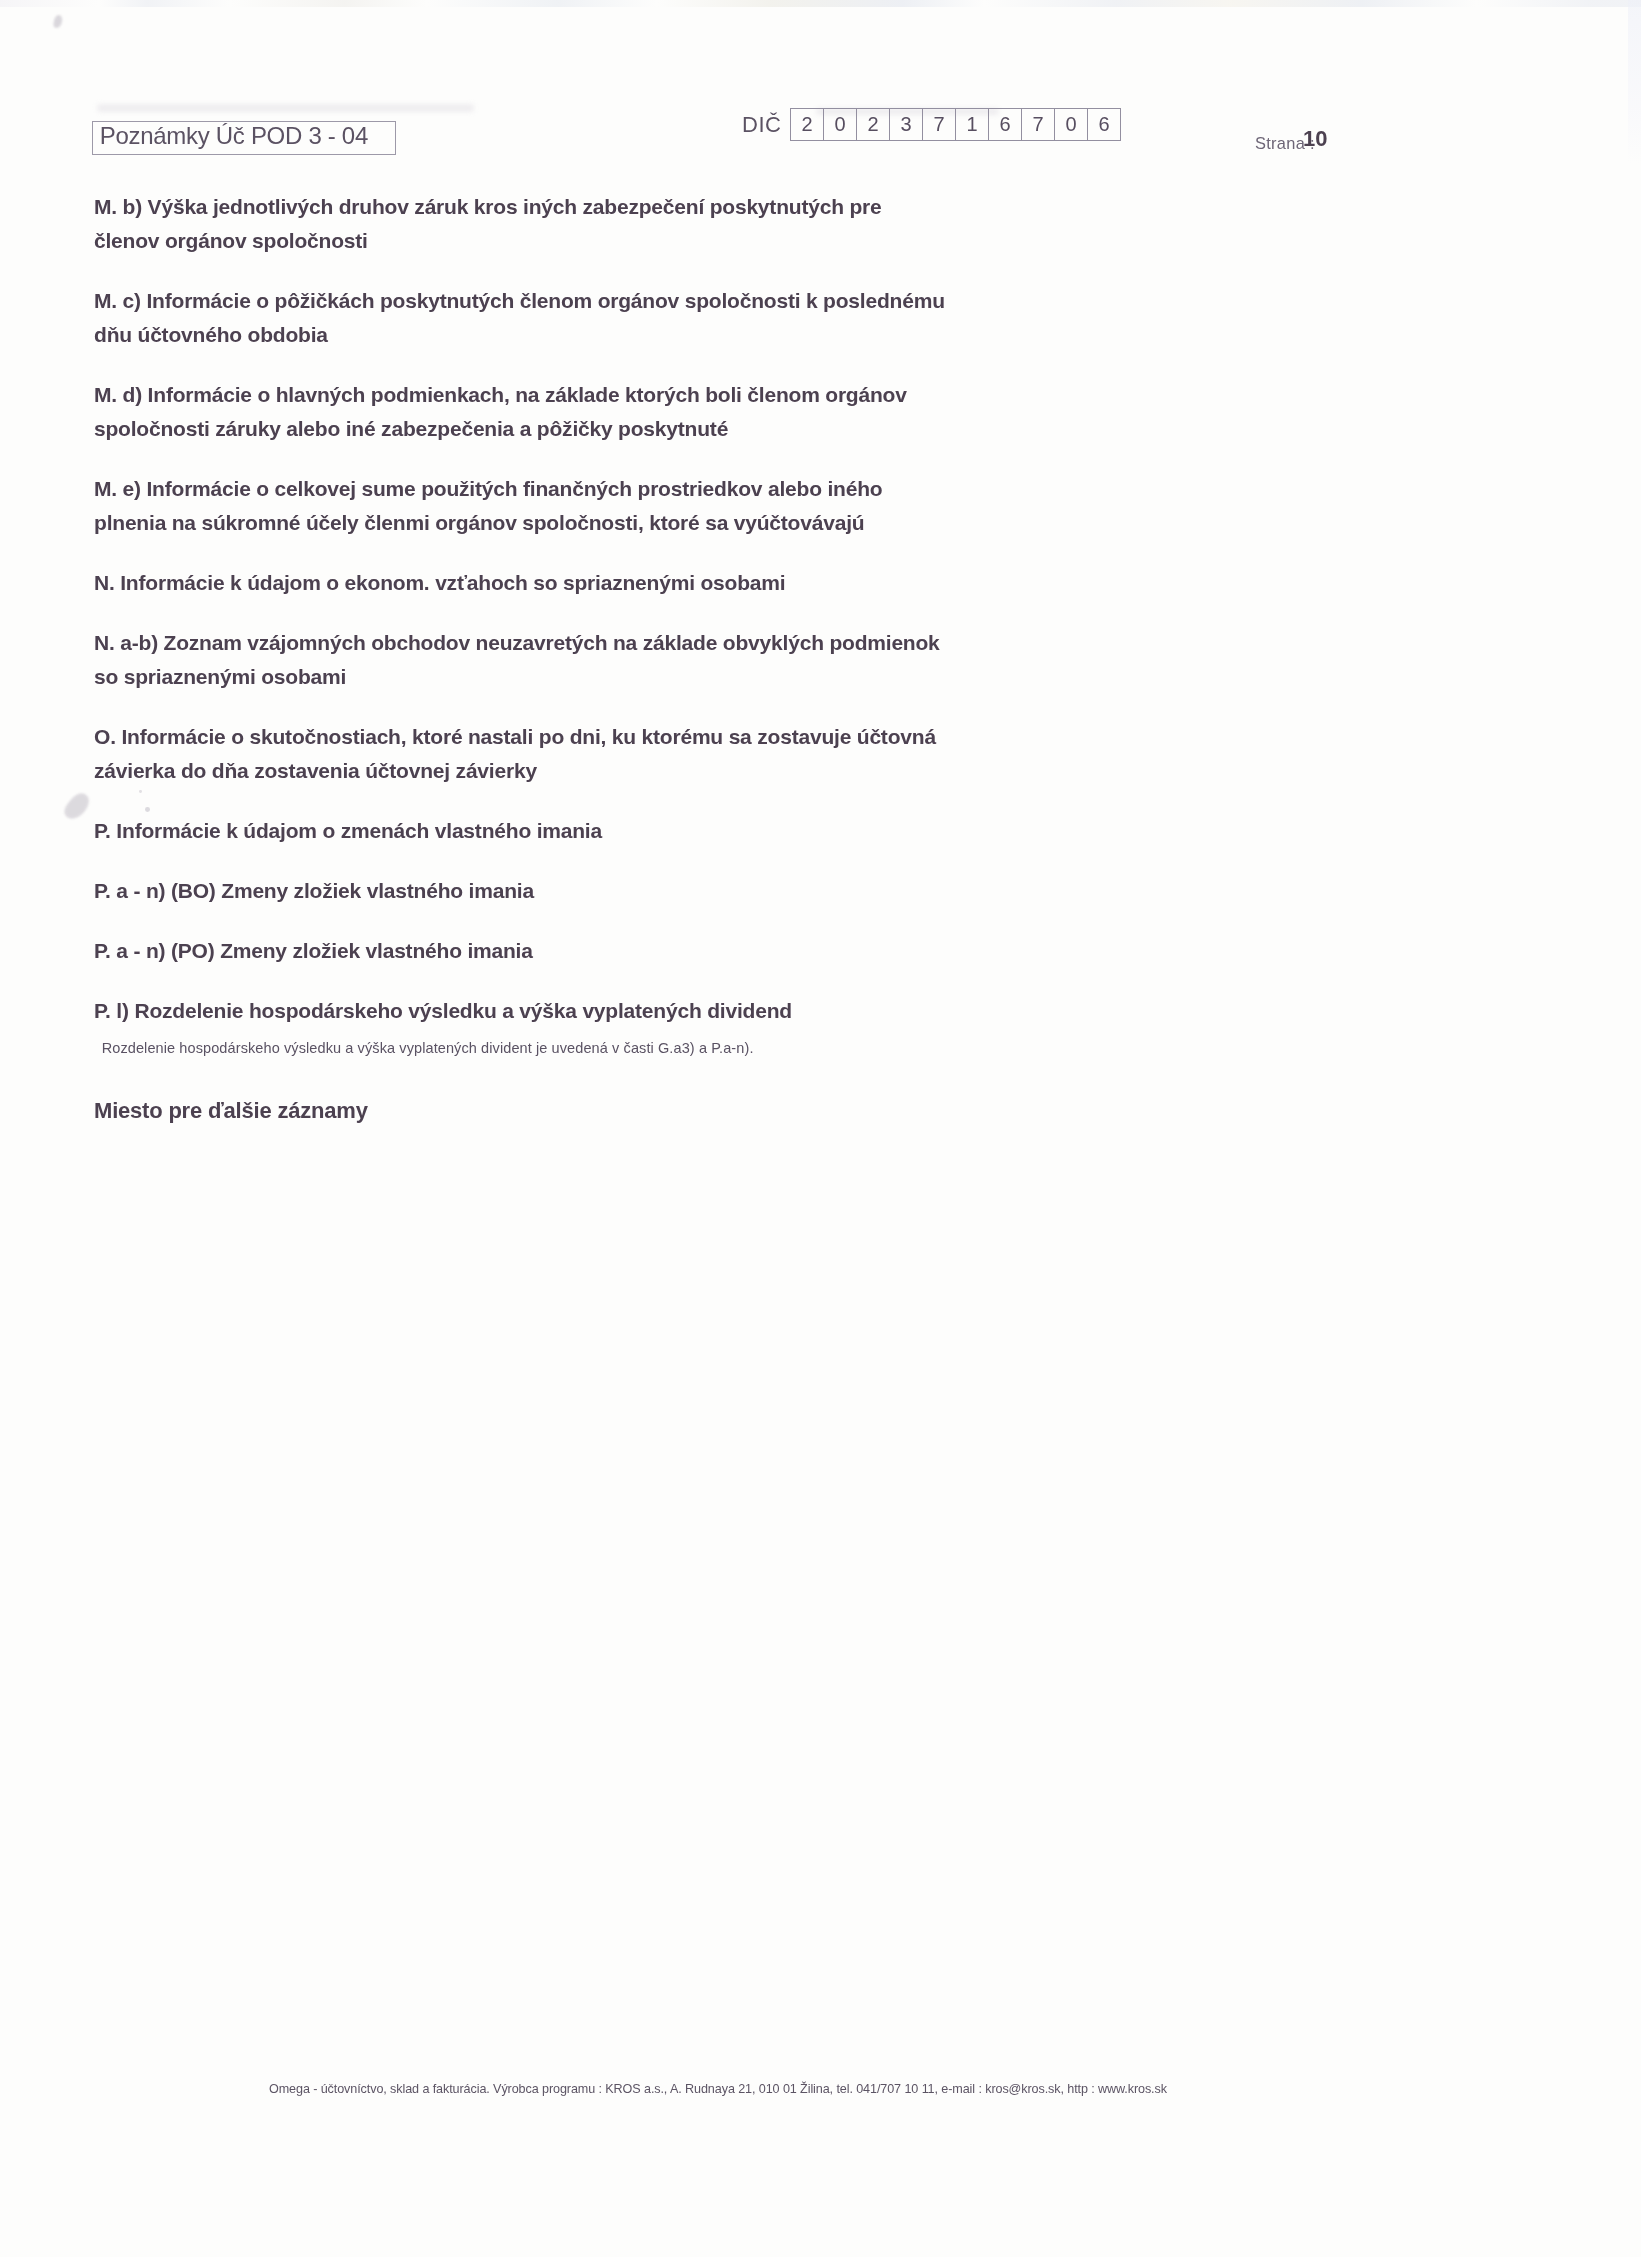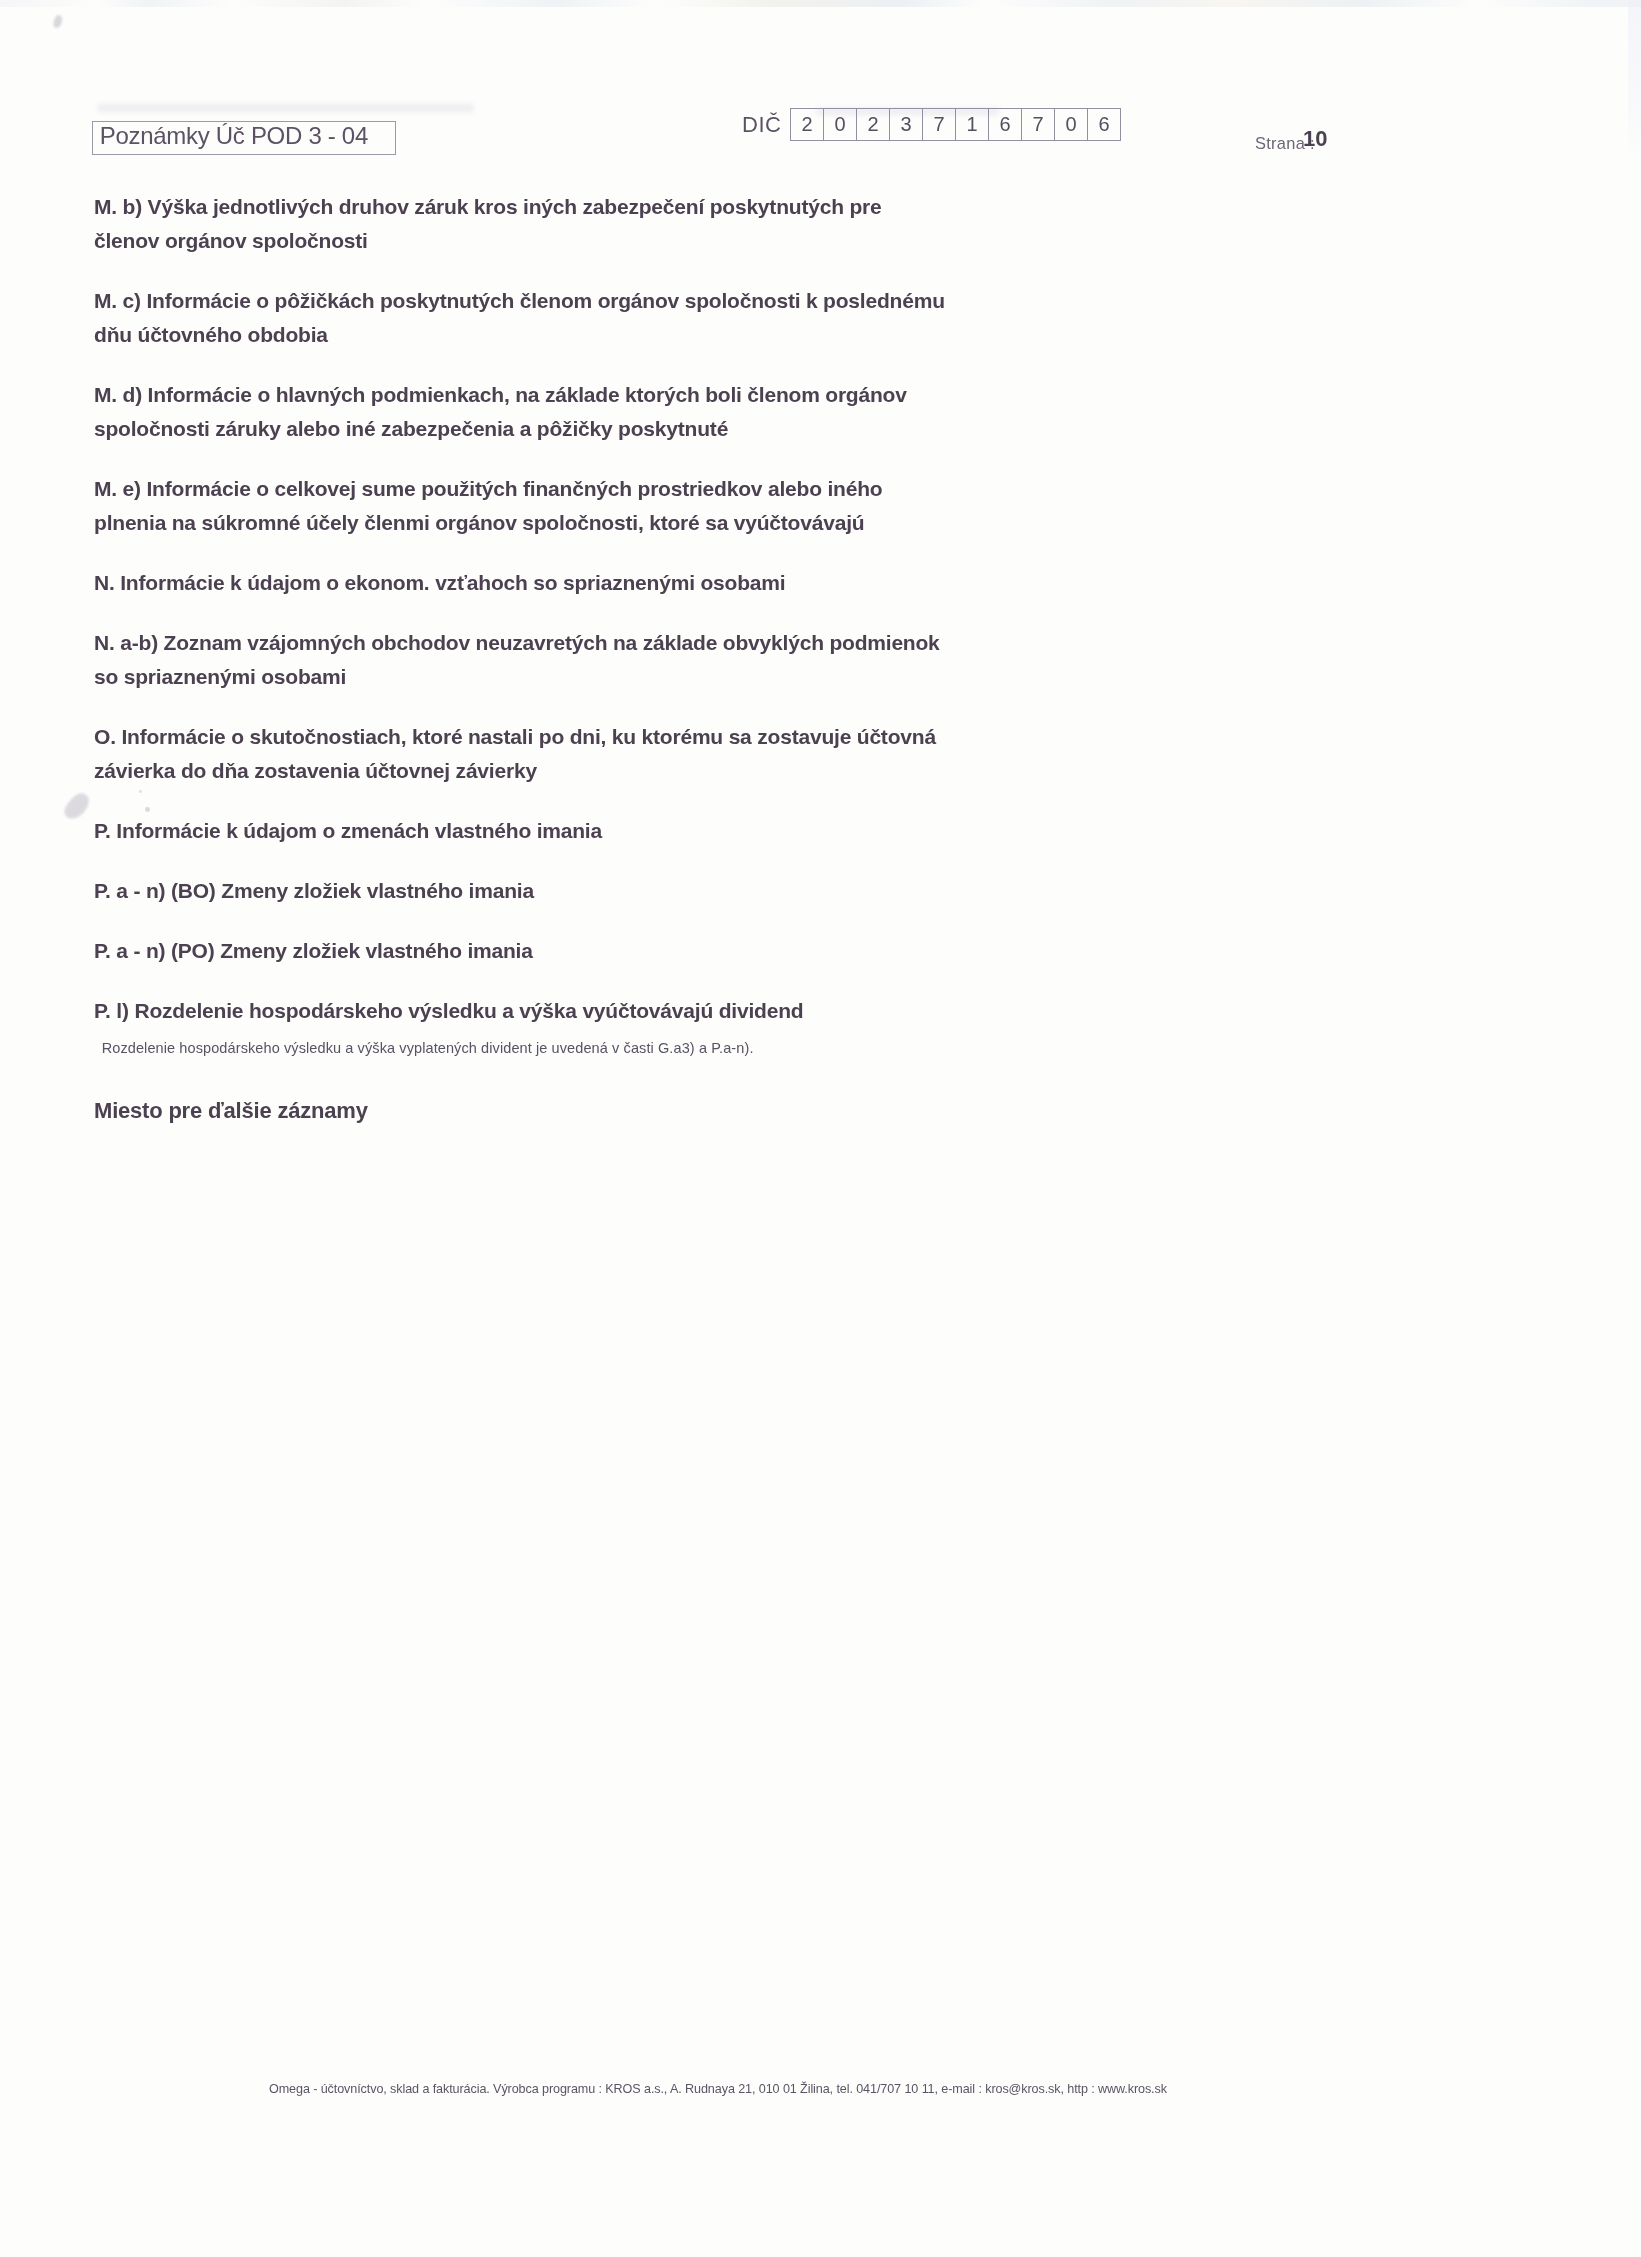--- a/index.html
+++ b/index.html
@@ -139,21 +139,21 @@
     <p class="para">M. e) Informácie o celkovej sume použitých finančných prostriedkov alebo iného
 plnenia na súkromné účely členmi orgánov spoločnosti, ktoré sa vyúčtovávajú</p>
     <p class="para">N. Informácie k údajom o ekonom. vzťahoch so spriaznenými osobami</p>
     <p class="para">N. a-b) Zoznam vzájomných obchodov neuzavretých na základe obvyklých podmienok
 so spriaznenými osobami</p>
     <p class="para">O. Informácie o skutočnostiach, ktoré nastali po dni, ku ktorému sa zostavuje účtovná
 závierka do dňa zostavenia účtovnej závierky</p>
     <p class="para">P. Informácie k údajom o zmenách vlastného imania</p>
     <p class="para">P. a - n) (BO) Zmeny zložiek vlastného imania</p>
     <p class="para">P. a - n) (PO) Zmeny zložiek vlastného imania</p>
-    <p class="para mb-last">P. l) Rozdelenie hospodárskeho výsledku a výška vyúčtovávajú dividend</p>
+    <p class="para mb-last">P. l) Rozdelenie hospodárskeho výsledku a výška vyplatených dividend</p>
     <p class="note">Rozdelenie hospodárskeho výsledku a výška vyplatených divident je uvedená v časti G.a3) a P.a-n).</p>
     <p class="free-space-heading">Miesto pre ďalšie záznamy</p>
   </div>
 
   <div class="footer">Omega - účtovníctvo, sklad a fakturácia. Výrobca programu : KROS a.s., A. Rudnaya 21, 010 01 Žilina, tel. 041/707 10 11, e-mail : kros@kros.sk, http : www.kros.sk</div>
 
 </div>
 
 
 </body></html>

